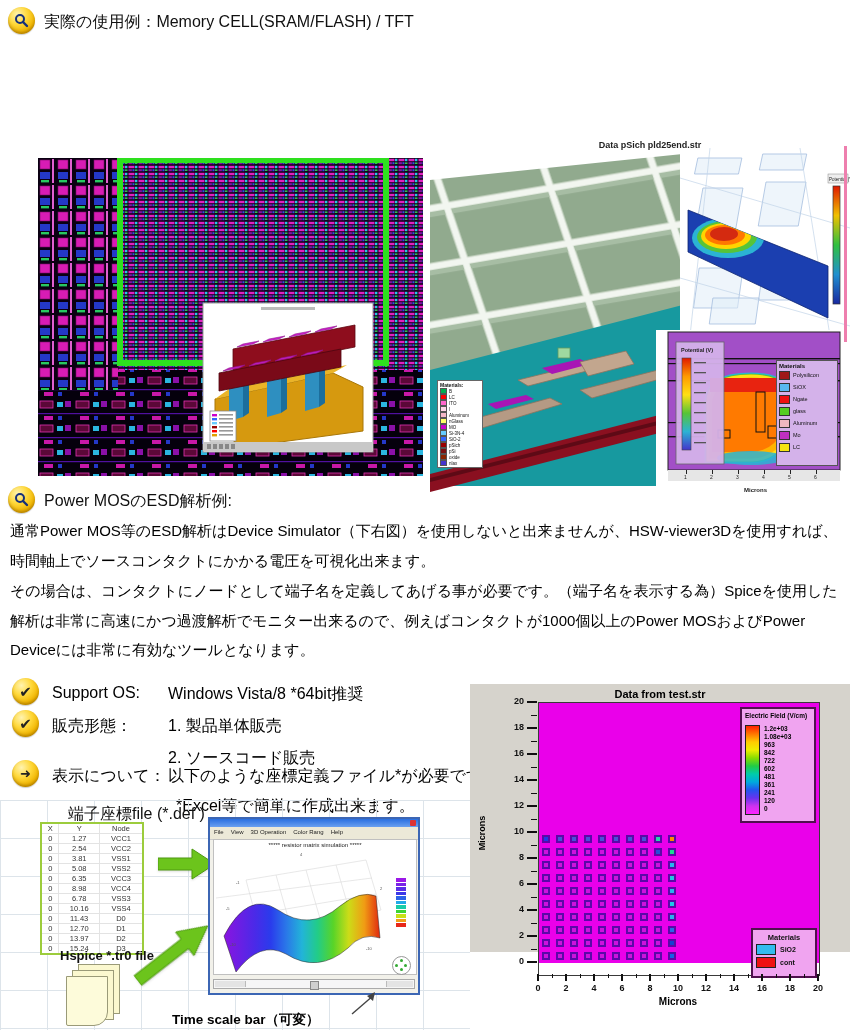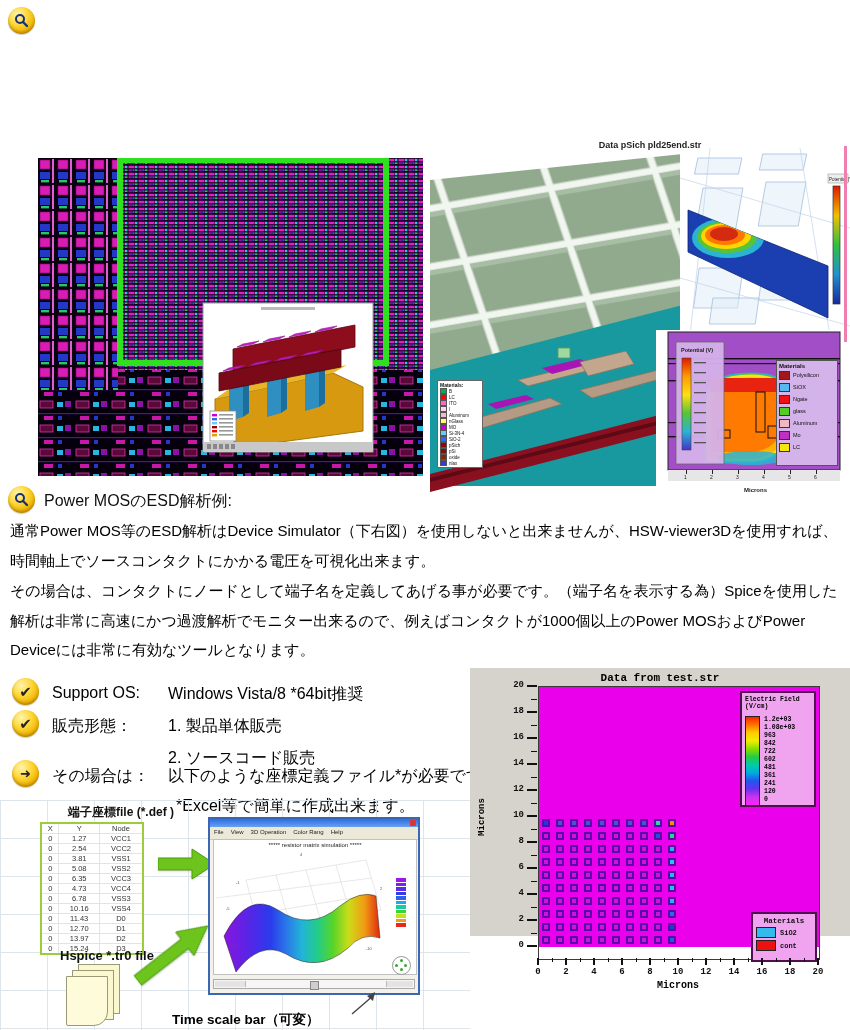--- a/index.html
+++ b/index.html
@@ -61,20 +61,21 @@
 <body>
 
 <div id="page">
 
   <div class="abs sphere" style="left:8px;top:7px;">
     <svg width="15" height="15" viewBox="0 0 15 15">
       <circle cx="6" cy="6" r="4" fill="none" stroke="#16307a" stroke-width="2"></circle>
       <line x1="9" y1="9" x2="13" y2="13" stroke="#16307a" stroke-width="2.4" stroke-linecap="round"></line>
     </svg>
   </div>
+  <div class="abs h-title" style="left:44px;top:12px;">実際の使用例：Memory CELL(SRAM/FLASH) / TFT</div>
 
   <div class="abs" style="left:38px;top:158px;width:385px;height:318px;">
     <svg width="385" height="318" viewBox="0 0 385 318">
       <defs>
         <pattern id="cells" width="10" height="7" patternUnits="userSpaceOnUse">
           <rect width="10" height="7" fill="#16001e"></rect>
           <rect x="0.5" y="0.8" width="6" height="2.4" fill="#e020c0"></rect>
           <rect x="7" y="0.8" width="2.4" height="2.4" fill="#27c4e8"></rect>
           <rect x="0.5" y="4.2" width="3.4" height="2" fill="#8a10a8"></rect>
           <rect x="4.4" y="4.2" width="2" height="2" fill="#3050e0"></rect>
@@ -421,27 +422,27 @@
   <div class="abs sphere" style="left:12px;top:710px;">
       <span class="glyph">✔</span>
     </div>
   <div class="abs info-label" style="left:52px;top:716px;">販売形態：</div>
   <div class="abs info-value" style="left:168px;top:716px;">1. 製品単体販売</div>
   <div class="abs info-value" style="left:168px;top:748px;">2. ソースコード販売</div>
 
   <div class="abs sphere" style="left:12px;top:760px;">
       <span class="glyph" style="font-size:13px;">➜</span>
     </div>
-  <div class="abs info-label" style="left:52px;top:766px;">その場合は：</div>
+  <div class="abs info-label" style="left:52px;top:766px;">表示について：</div>
   <div class="abs info-value" style="left:168px;top:766px;">以下のような座標定義ファイル*が必要です。</div>
   <div class="abs info-value" style="left:176px;top:796px;">*Excel等で簡単に作成出来ます。</div>
 
   <div class="abs excel-grid" style="left:0;top:800px;width:470px;height:230px;"></div>
 
-  <div class="abs" style="left:44px;top:804px;font-size:12px;font-weight:bold;padding-left:24px;">端子座標file (*.def )</div>
+  <div class="abs" style="left:44px;top:804px;font-size:16px;font-weight:normal;padding-left:24px;">端子座標file (*.def )</div>
   <table id="def-table" class="abs" style="left:40px;top:822px;width:104px;">
     <thead>
         <tr>
           <th>X</th>
           <th>Y</th>
           <th>Node</th>
         </tr>
       </thead>
     <tbody>
         <tr>
@@ -464,21 +465,21 @@
           <td>5.08</td>
           <td>VSS2</td>
         </tr>
         <tr>
           <td>0</td>
           <td>6.35</td>
           <td>VCC3</td>
         </tr>
         <tr>
           <td>0</td>
-          <td>4.73</td>
+          <td>8.98</td>
           <td>VCC4</td>
         </tr>
         <tr>
           <td>0</td>
           <td>6.78</td>
           <td>VSS3</td>
         </tr>
         <tr>
           <td>0</td>
           <td>10.16</td>
@@ -594,21 +595,21 @@
       <div class="abs" style="right:1px;top:1px;width:26px;height:6px;background:#e4e4e4;border-left:1px solid #bbb;"></div>
       <div class="abs" style="left:96px;top:0.5px;width:7px;height:7px;background:#cfcfcf;border:1px solid #888;"></div>
     </div>
   </div>
   <svg class="abs" style="left:346px;top:990px;" width="36" height="26" viewBox="0 0 36 26">
     <line x1="6" y1="24" x2="28" y2="5" stroke="#444" stroke-width="1.4"></line>
     <polygon points="29,2 21,6 27,11" fill="#444"></polygon>
   </svg>
   <div class="abs annot" style="left:172px;top:1011px;">Time scale bar（可変）</div>
 
-  <div id="chart-win" class="abs" style="left:470px;top:668px;width:380px;height:268px;font-family:Liberation Mono, monospace;">
+  <div id="chart-win" class="abs" style="left:470px;top:684px;width:380px;height:268px;">
     <div id="chart-title" class="abs" style="left:50px;top:4px;width:280px;">Data from test.str</div>
     <div id="chart-plot" class="abs" style="left:68px;top:18px;width:280px;height:272px;">
       <div id="chart-mag">
           <div class="cell" style="left: 3px; top: 249px; width: 8px; height: 8px; border: 2px solid rgb(92, 8, 168); background: rgb(207, 18, 222);"></div>
           <div class="cell" style="left: 17px; top: 249px; width: 8px; height: 8px; border: 2px solid rgb(92, 8, 168); background: rgb(207, 18, 222);"></div>
           <div class="cell" style="left: 31px; top: 249px; width: 8px; height: 8px; border: 2px solid rgb(92, 8, 168); background: rgb(207, 18, 222);"></div>
           <div class="cell" style="left: 45px; top: 249px; width: 8px; height: 8px; border: 2px solid rgb(92, 8, 168); background: rgb(207, 18, 222);"></div>
           <div class="cell" style="left: 59px; top: 249px; width: 8px; height: 8px; border: 2px solid rgb(92, 8, 168); background: rgb(207, 18, 222);"></div>
           <div class="cell" style="left: 73px; top: 249px; width: 8px; height: 8px; border: 2px solid rgb(92, 8, 168); background: rgb(207, 18, 222);"></div>
           <div class="cell" style="left: 87px; top: 249px; width: 8px; height: 8px; border: 2px solid rgb(92, 8, 168); background: rgb(207, 18, 222);"></div>

